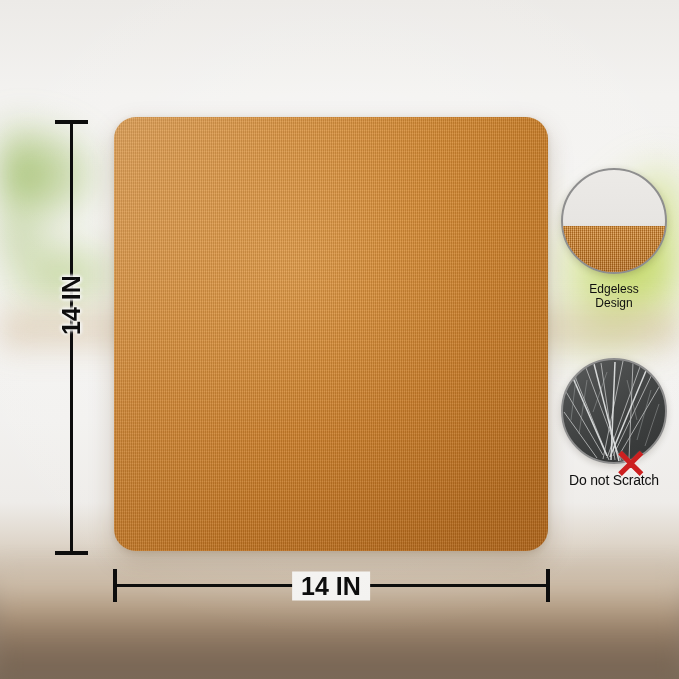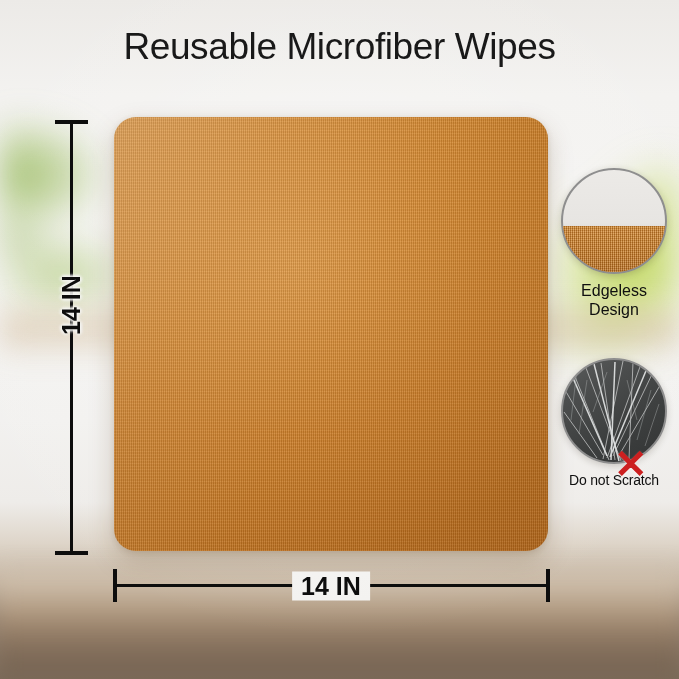--- a/index.html
+++ b/index.html
@@ -268,21 +268,21 @@
   }
   .scratch-svg {
     position: absolute;
     inset: 0;
     width: 100%;
     height: 100%;
   }
 
   .callout-label {
     margin-top: 8px;
-    font-size: 16px;
+    font-size: 12px;
     line-height: 1.17;
     color: #0f0f0f;
     font-weight: 400;
     white-space: pre-line;
   }
   .callout-label.wide {
     font-size: 14px;
     letter-spacing: -0.2px;
   }
 
@@ -303,21 +303,20 @@
 
 <div id="scene">
 
   <div class="bg-layer bg-base"></div>
   <div class="bg-layer bg-green-left"></div>
   <div class="bg-layer bg-green-right"></div>
   <div class="bg-layer bg-tan-band"></div>
   <div class="bg-layer bg-counter"></div>
   <div class="bg-layer bg-vignette"></div>
 
-  <div class="title">Reusable Microfiber Wipes</div>
 
   <div class="cloth">
     <div class="cloth-sheen"></div>
   </div>
 
   <div class="dim-v-cap top"></div>
   <div class="dim-v-line"></div>
   <div class="dim-v-cap bottom"></div>
   <div class="dim-v-label">14 IN</div>
 

